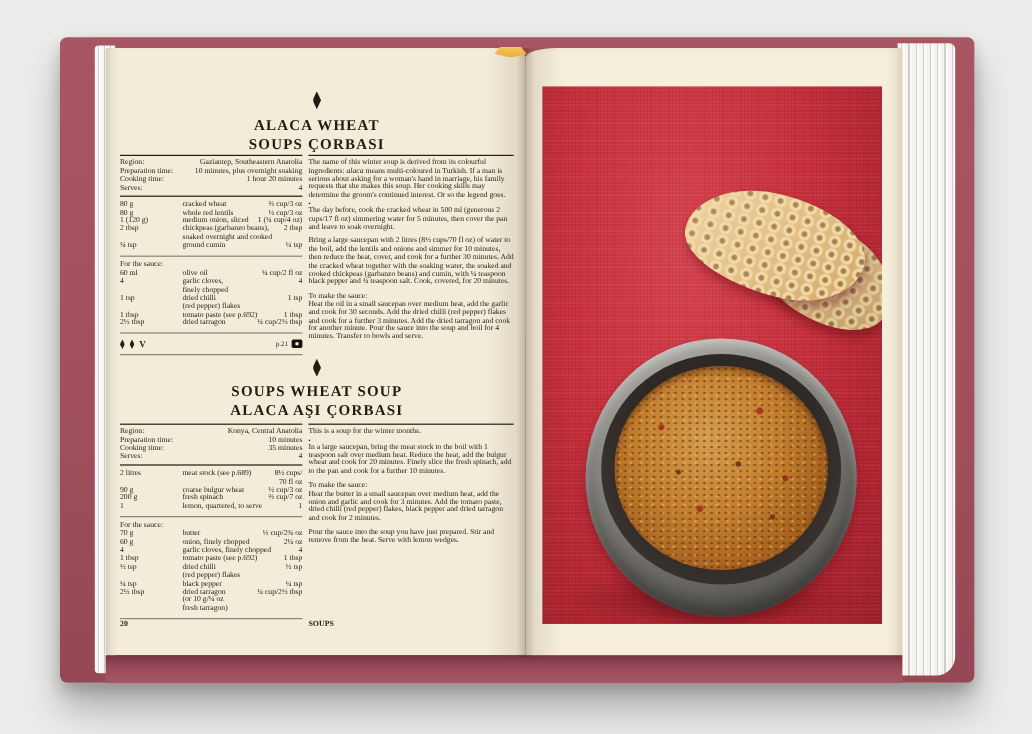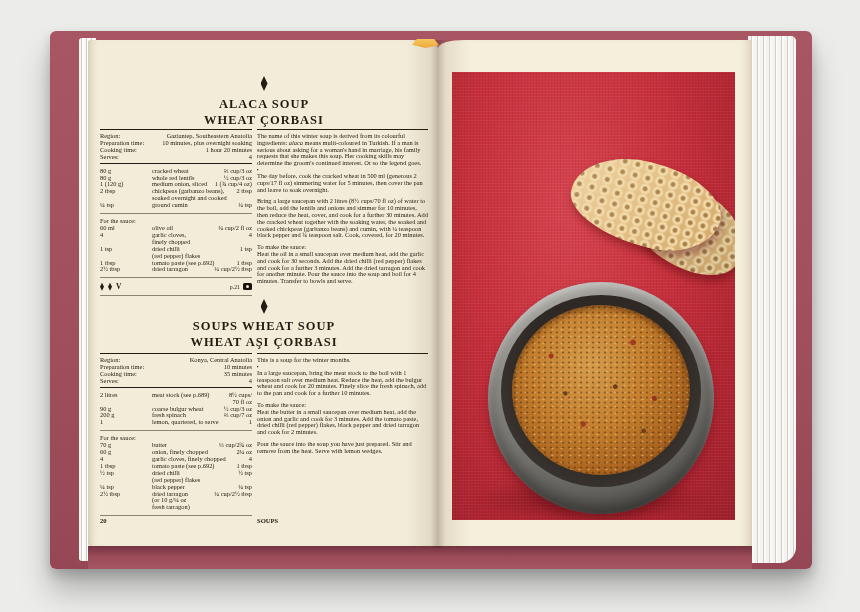--- a/index.html
+++ b/index.html
@@ -110,22 +110,22 @@
   <div class="cover-bottom-shade"></div>
   <div class="stack-left"></div>
   <div class="stack-right"></div>
 
   <div class="page-left">
 
     <div class="lp" style="top:36px;">
         <div class="orn"></div>
       </div>
     <div class="lp titles" style="top:56px;">
-      <div>ALACA SOUP</div>
-      <div>WHEAT ÇORBASI</div>
+      <div>ALACA WHEAT</div>
+      <div>SOUPS ÇORBASI</div>
     </div>
 
     <div class="lp cols" style="top:89px;">
       <div class="col1">
         <div class="rule"></div>
         <div class="mrow">
             <span class="mlabel">Region:</span>
             <span class="mvalue">Gaziantep, Southeastern Anatolia</span>
           </div>
         <div class="mrow">
@@ -220,21 +220,21 @@
         <p class="nogap">To make the sauce:</p>
         <p>Heat the oil in a small saucepan over medium heat, add the garlic and cook for 30 seconds. Add the dried chilli (red pepper) flakes and cook for a further 3 minutes. Add the dried tarragon and cook for another minute. Pour the sauce into the soup and boil for 4 minutes. Transfer to bowls and serve.</p>
       </div>
     </div>
 
     <div class="lp" style="top:259px;">
         <div class="orn"></div>
       </div>
     <div class="lp titles" style="top:278px;">
       <div>SOUPS WHEAT SOUP</div>
-      <div>WHEAT AŞI ÇORBASI</div>
+      <div>ALACA AŞI ÇORBASI</div>
     </div>
 
     <div class="lp cols" style="top:313px;">
       <div class="col1">
         <div class="rule"></div>
         <div class="mrow">
             <span class="mlabel">Region:</span>
             <span class="mvalue">Konya, Central Anatolia</span>
           </div>
         <div class="mrow">

